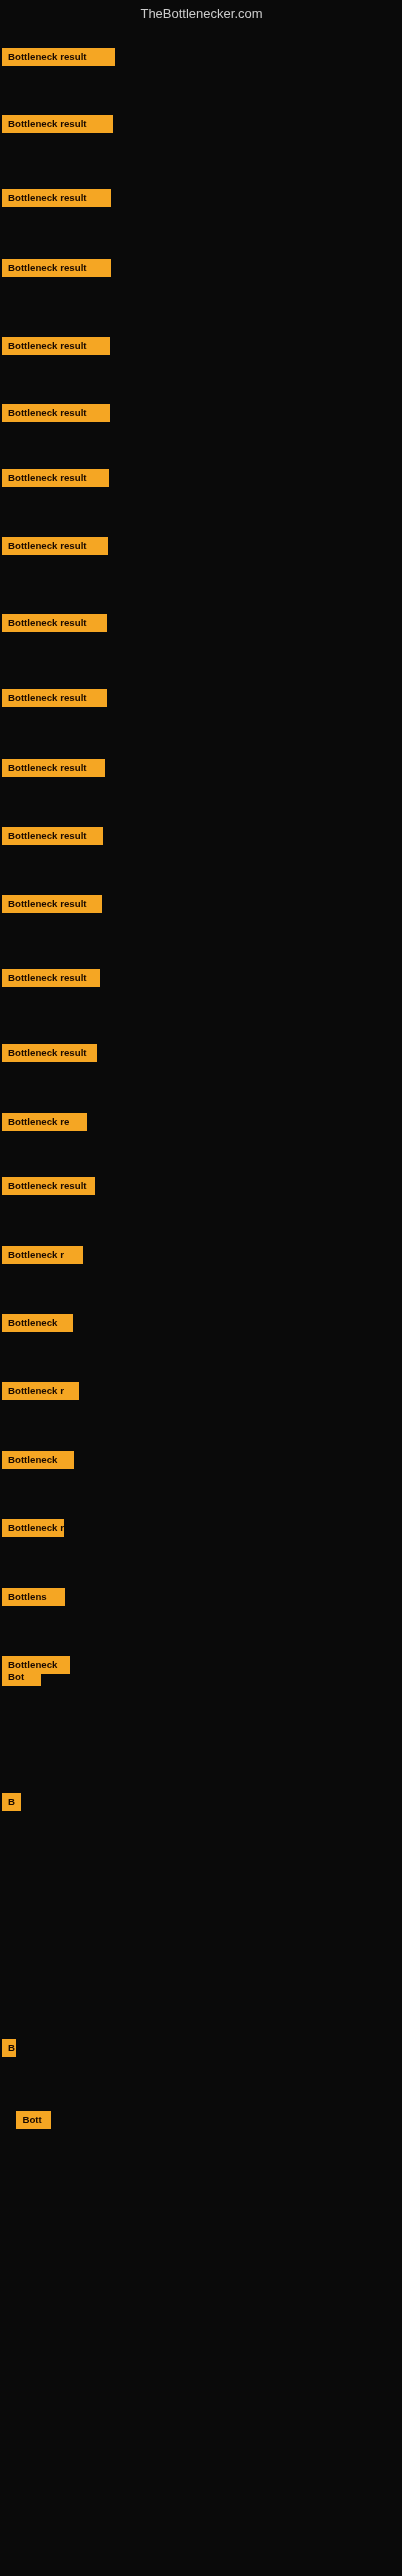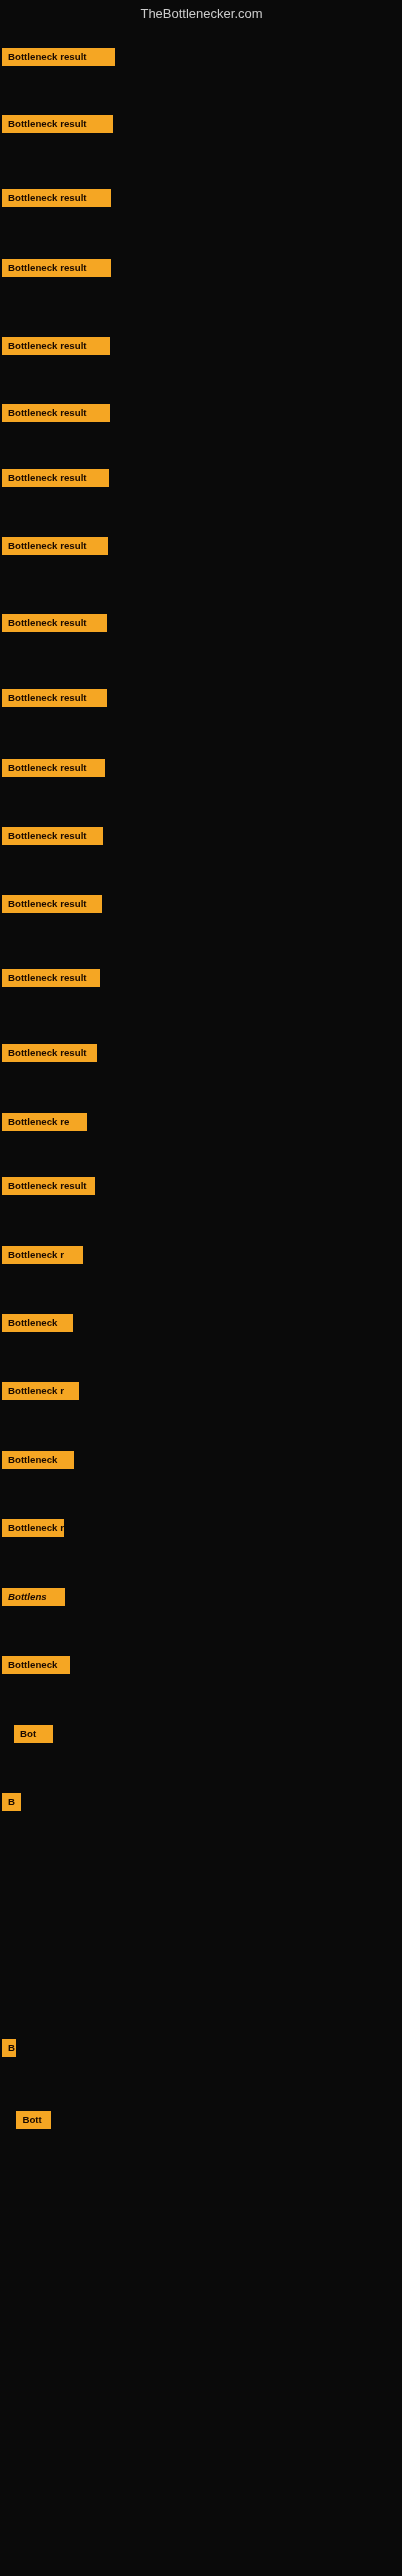--- a/index.html
+++ b/index.html
@@ -63,20 +63,20 @@
     <div class="bottleneck-item" style="position: absolute; top: 869px; left: 1.6px;"><span class="bottleneck-label" style="max-width: 100px; width: 100px;">Bottleneck result</span></div>
     <div class="bottleneck-item" style="position: absolute; top: 943px; left: 1.6px;"><span class="bottleneck-label" style="max-width: 98px; width: 98px;">Bottleneck result</span></div>
     <div class="bottleneck-item" style="position: absolute; top: 1018px; left: 1.6px;"><span class="bottleneck-label" style="max-width: 95px; width: 95px;">Bottleneck result</span></div>
     <div class="bottleneck-item" style="position: absolute; top: 1087px; left: 1.6px;"><span class="bottleneck-label" style="max-width: 85px; width: 85px;">Bottleneck re</span></div>
     <div class="bottleneck-item" style="position: absolute; top: 1151px; left: 1.6px;"><span class="bottleneck-label" style="max-width: 93px; width: 93px;">Bottleneck result</span></div>
     <div class="bottleneck-item" style="position: absolute; top: 1220px; left: 1.6px;"><span class="bottleneck-label" style="max-width: 81px; width: 81px;">Bottleneck r</span></div>
     <div class="bottleneck-item" style="position: absolute; top: 1288px; left: 1.6px;"><span class="bottleneck-label" style="max-width: 71px; width: 71px;">Bottleneck</span></div>
     <div class="bottleneck-item" style="position: absolute; top: 1356px; left: 1.6px;"><span class="bottleneck-label" style="max-width: 77px; width: 77px;">Bottleneck r</span></div>
     <div class="bottleneck-item" style="position: absolute; top: 1425px; left: 1.6px;"><span class="bottleneck-label" style="max-width: 72px; width: 72px;">Bottleneck</span></div>
     <div class="bottleneck-item" style="position: absolute; top: 1493px; left: 1.6px;"><span class="bottleneck-label" style="max-width: 85px; width: 62px;">Bottleneck res</span></div>
-    <div class="bottleneck-item" style="position: absolute; top: 1562px; left: 1.6px;"><span class="bottleneck-label" style="max-width: 63px; width: 65px; font-style: italic;">Bottlens</span></div>
+    <div class="bottleneck-item" style="position: absolute; top: 1562px; left: 1.6px;"><span class="bottleneck-label" style="max-width: 63px; width: 65px;">Bottlens</span></div>
     <div class="bottleneck-item" style="position: absolute; top: 1630px; left: 1.6px;"><span class="bottleneck-label" style="max-width: 68px; width: 68px;">Bottleneck</span></div>
-    <div class="bottleneck-item" style="position: absolute; top: 1699px; left: 1.6px; margin-left: 12px;"><span class="bottleneck-label" style="max-width: 39px; width: 39px;">Bot</span></div>
+    <div class="bottleneck-item" style="position: absolute; top: 1642px; left: 1.6px;"><span class="bottleneck-label" style="max-width: 39px; width: 39px;">Bot</span></div>
     <div class="bottleneck-item" style="position: absolute; top: 1767px; left: 1.6px;"><span class="bottleneck-label" style="max-width: 19.3px; width: 19.3px;">B</span></div>
     <div class="bottleneck-item" style="position: absolute; top: 2013px; left: 1.6px;"><span class="bottleneck-label" style="max-width: 14.5px; width: 14.5px;">B</span></div>
     <div class="bottleneck-item" style="position: absolute; top: 2085px; left: 16px;"><span class="bottleneck-label" style="max-width: 35px; width: 35px;">Bott</span></div>
   </div>
 
 
 </body></html>

